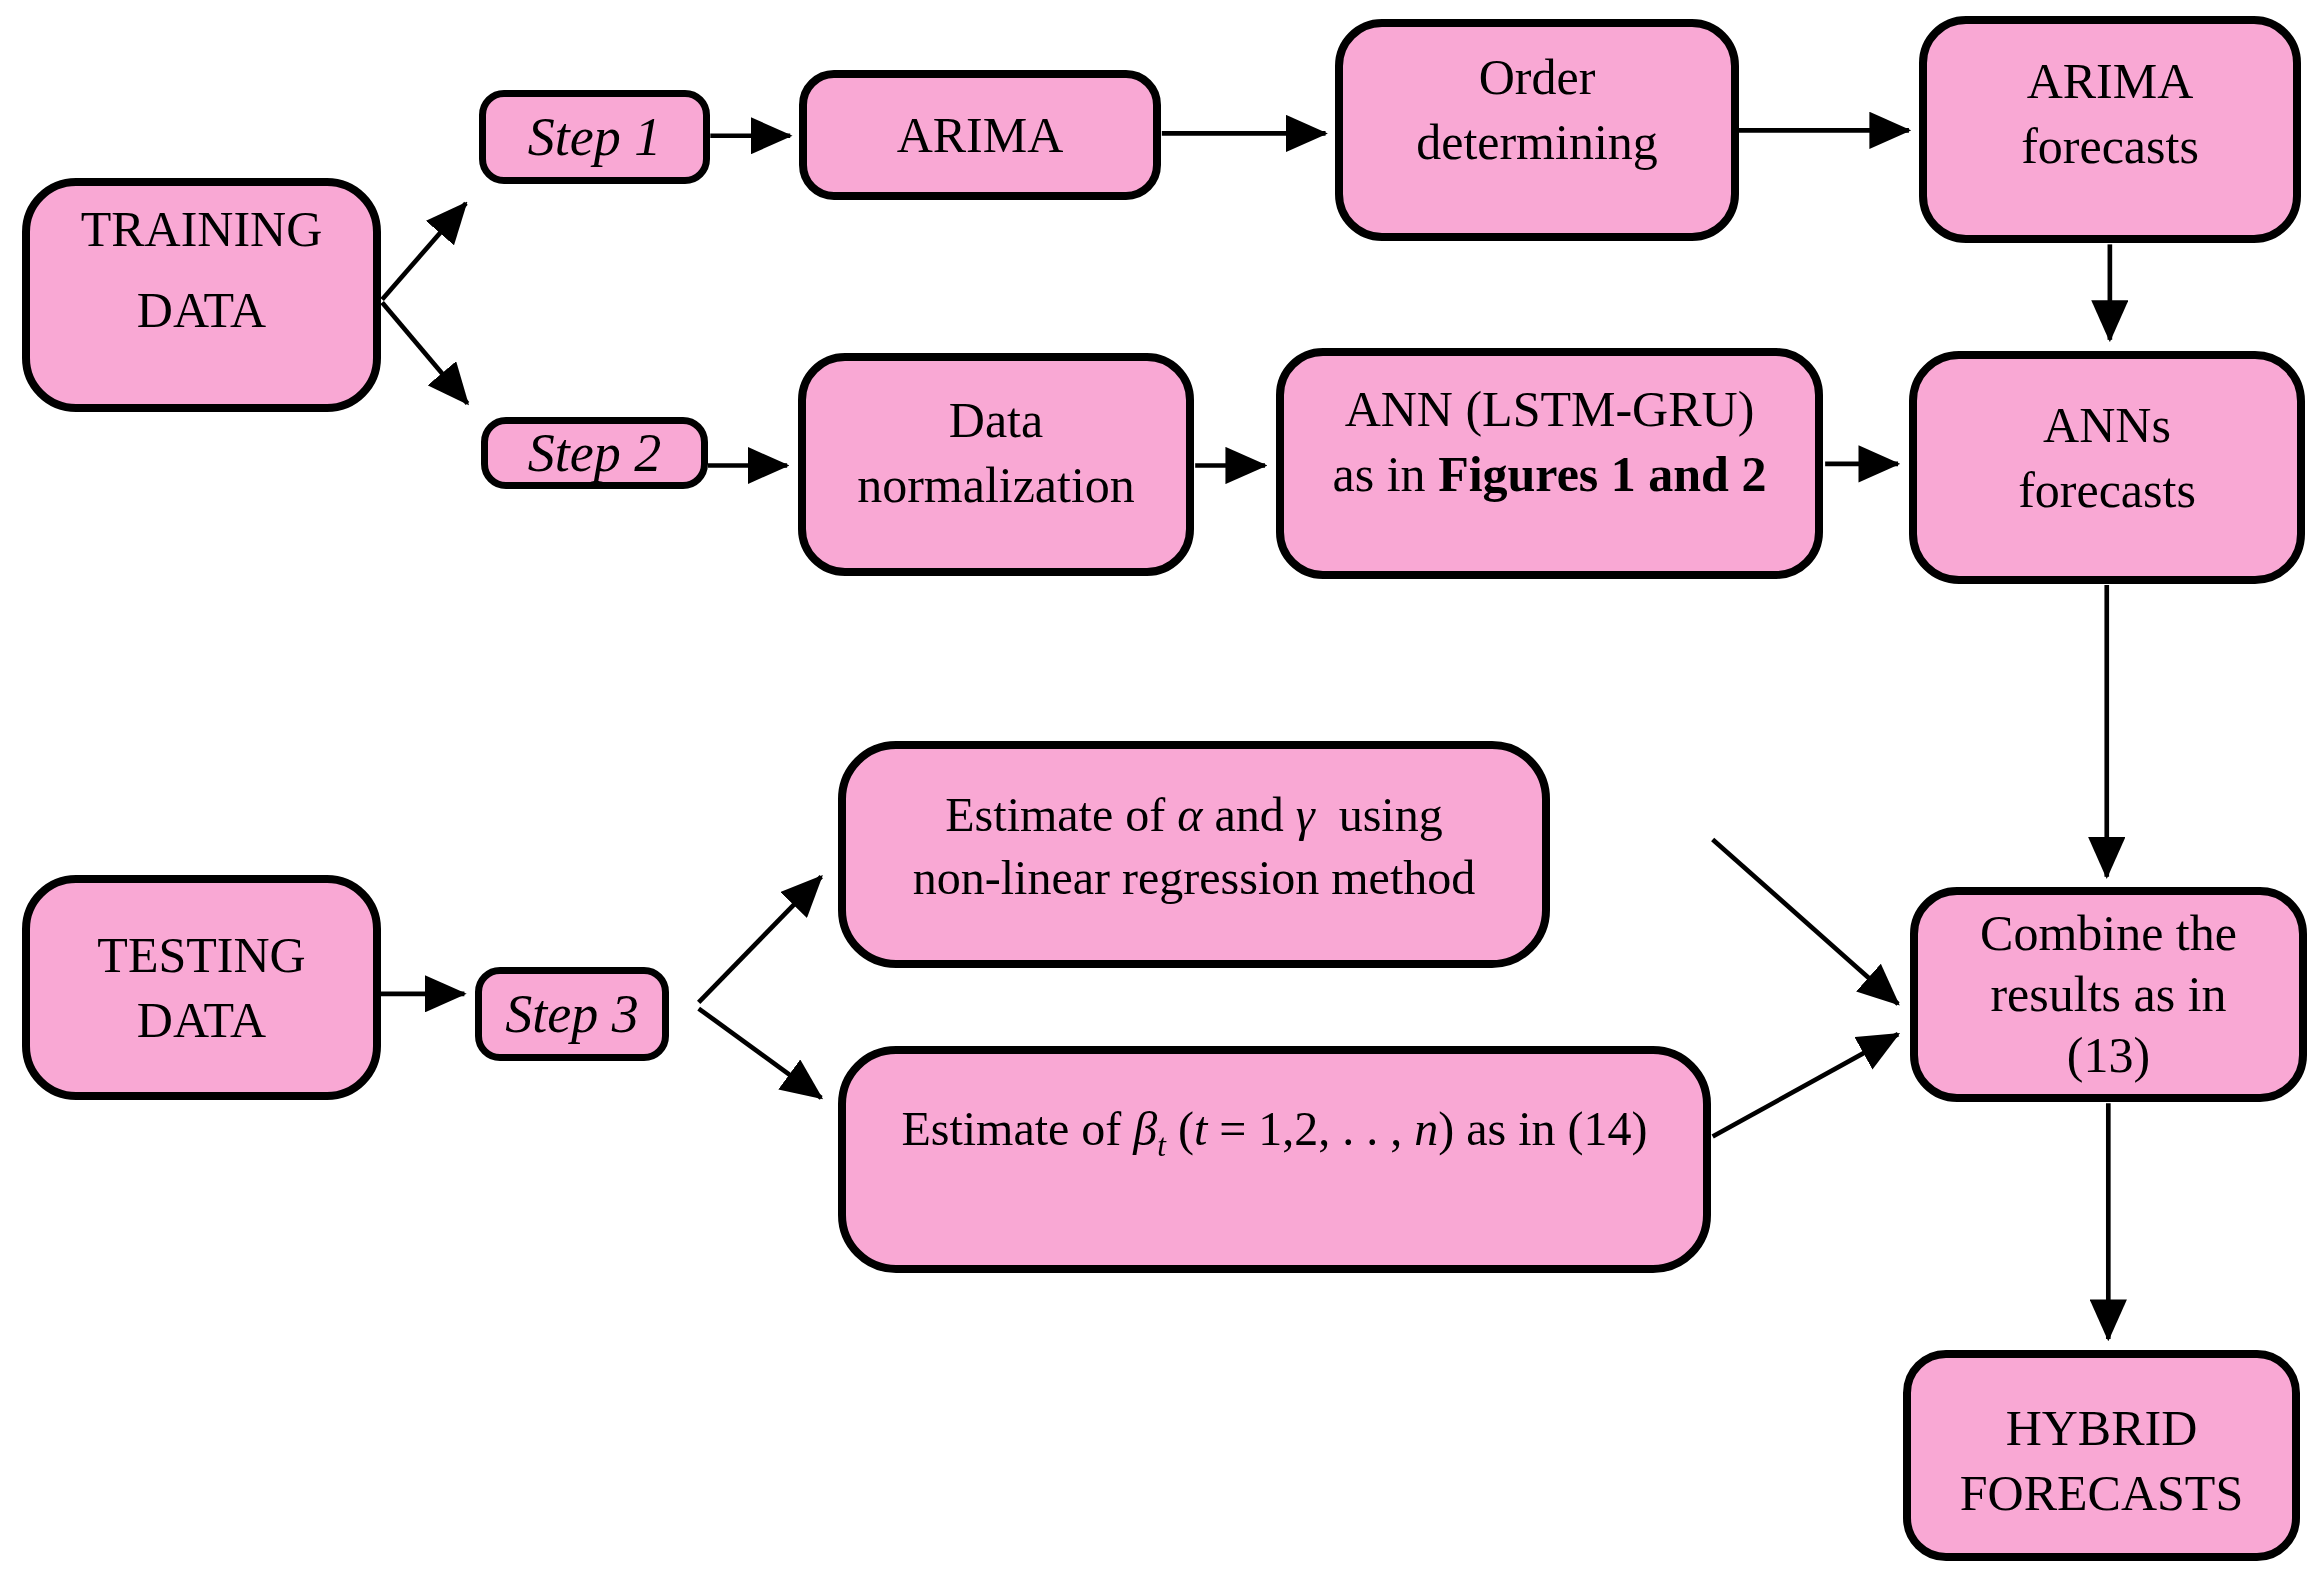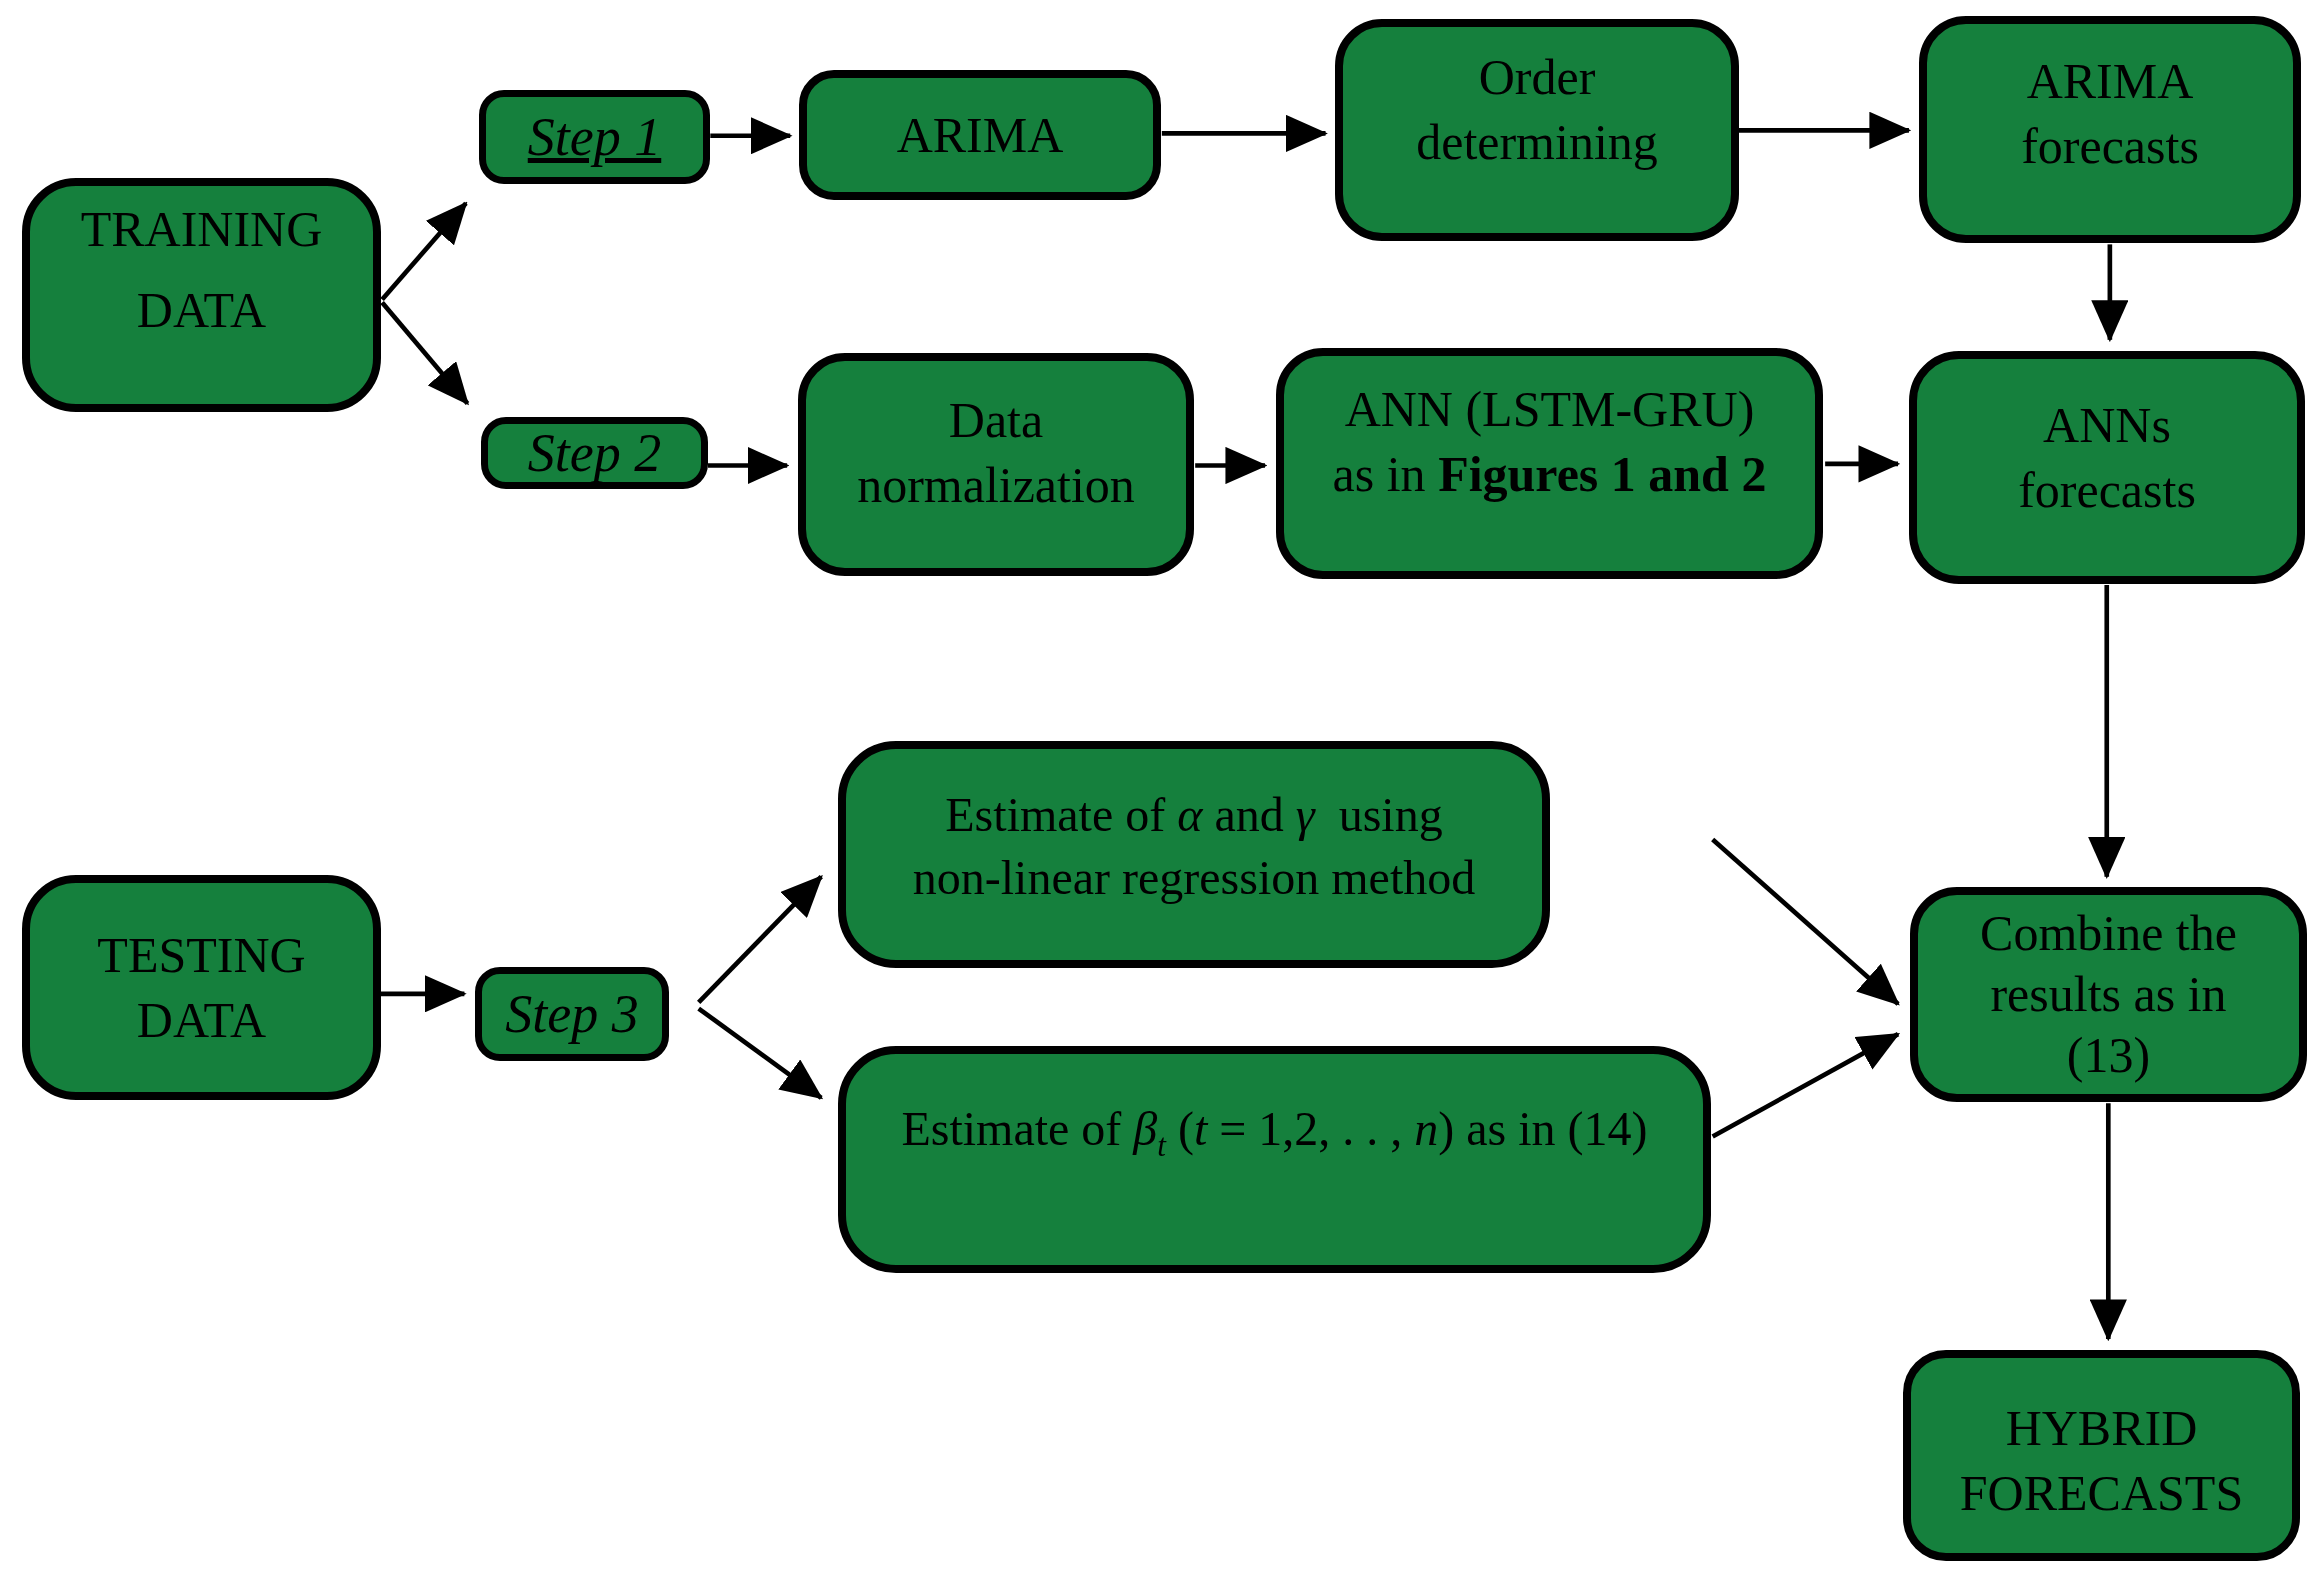--- a/index.html
+++ b/index.html
@@ -14,21 +14,21 @@
   }
   svg.arrows {
     position: absolute;
     left: 0; top: 0;
     width: 2319px; height: 1571px;
   }
   .arrow { stroke: #000; stroke-width: 6; fill: none; }
   .node {
     position: absolute;
     box-sizing: border-box;
-    background: #15803d;
+    background: #f9a8d4;
     border: 8.5px solid #000;
     border-radius: 47px;
     display: flex;
     flex-direction: column;
     align-items: center;
     justify-content: center;
     text-align: center;
     font-size: 50px;
     line-height: 1.3;
   }
@@ -37,21 +37,21 @@
   .b  { font-weight: bold; }
   sub.it { font-size: 0.65em; }
   .step {
     border-width: 7.8px;
     border-radius: 25px;
     font-style: italic;
     font-size: 54px;
   }
   
   .n-training   { left: 22px;   top: 178px;  width: 359px;  height: 234px; border-radius: 54px; padding-bottom: 50px; gap: 16px; }
-  .n-step1      { left: 479px;  top: 90px;  width: 231px;  height: 94px; text-decoration: underline; }
+  .n-step1      { left: 479px;  top: 90px;  width: 231px;  height: 94px; }
   .n-arima      { left: 799px; top: 70px;   width: 362px;  height: 130px; border-radius: 35px; }
   .n-order      { left: 1335px; top: 18.6px;   width: 404px;  height: 222px; padding-bottom: 39px; }
   .n-arimafc    { left: 1919px; top: 15.5px;   width: 382px;  height: 227px; padding-bottom: 31px; }
   .n-step2      { left: 481px;  top: 417px;  width: 227px;  height: 72px; }
   .n-datanorm   { left: 798px; top: 353px;  width: 396px;  height: 223px; padding-bottom: 23px; }
   .n-ann        { left: 1276px; top: 348px;  width: 547px;  height: 231px; padding-bottom: 43px; }
   .n-annsfc     { left: 1909px; top: 351px;  width: 396px;  height: 233px; border-radius: 50px; padding-bottom: 19.4px; }
   .n-alphagamma { left: 838px; top: 741px;  width: 712px; height: 227px; border-radius: 58px; padding-bottom: 15.5px; font-size: 48px; }
   .n-testing    { left: 22px;   top: 875px; width: 359px;  height: 225px; border-radius: 54px; }
   .n-step3      { left: 475px;  top: 959px; width: 194px;  height: 94px; margin-top: 8px; }

